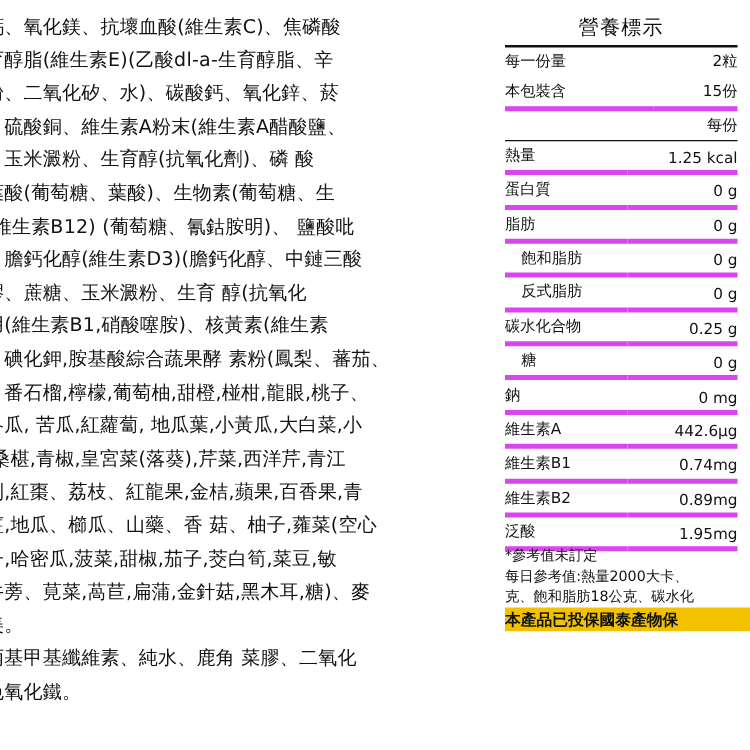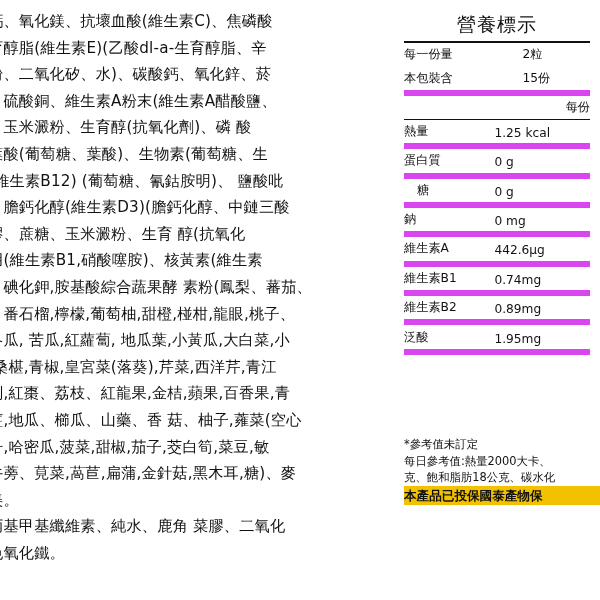--- a/index.html
+++ b/index.html
@@ -36,21 +36,21 @@
   }
   
   .panel {
     position: absolute;
     left: 404px;
     top: 12px;
     width: 186px;
   }
   .panel-title {
     text-align: center;
-    font-size: 19px;
+    font-size: 16px;
     color: #111;
     letter-spacing: 1px;
     padding-bottom: 3px;
     font-family: "DejaVu Sans", "Liberation Sans", sans-serif;
   }
   .rule-thick {
     border-top: 2.5px solid #111;
   }
   .rule-med {
     border-top: 1.6px solid #111;
@@ -60,24 +60,24 @@
     border-collapse: collapse;
     font-size: 12.2px;
     color: #111;
     font-family: "DejaVu Sans", "Liberation Sans", sans-serif;
   }
   table.nutri td {
     padding: 3.2px 0 3.2px 0;
     vertical-align: bottom;
   }
   table.nutri td.val {
-    text-align: left;
+    text-align: right;
   }
   table.nutri tr.line td {
-    border-bottom: 6px solid #d946ef;
+    border-bottom: 4px solid #d946ef;
   }
   .serving td { font-size: 12.2px; margin-top: 48px; }
   .perserve {
     text-align: right;
     font-size: 12.2px;
     padding: 3px 0 3px 0;
     color: #111;
     font-family: Liberation Sans, sans-serif;
   }
   .indent1 { padding-left: 13px !important; }
@@ -160,20 +160,36 @@
       <tbody id="nutrient-rows">
           <tr class="line">
             <td class="bold">熱量</td>
             <td class="val">1.25 kcal</td>
           </tr>
           <tr class="line">
             <td>蛋白質</td>
             <td class="val">0 g</td>
           </tr>
           <tr class="line">
+            <td>脂肪</td>
+            <td class="val">0 g</td>
+          </tr>
+          <tr class="line">
+            <td class="indent1">飽和脂肪</td>
+            <td class="val">0 g</td>
+          </tr>
+          <tr class="line">
+            <td class="indent1">反式脂肪</td>
+            <td class="val">0 g</td>
+          </tr>
+          <tr class="line">
+            <td>碳水化合物</td>
+            <td class="val">0.25 g</td>
+          </tr>
+          <tr class="line">
             <td class="indent1">糖</td>
             <td class="val">0 g</td>
           </tr>
           <tr class="line">
             <td>鈉</td>
             <td class="val">0 mg</td>
           </tr>
           <tr class="line">
             <td>維生素A</td>
             <td class="val">442.6µg</td>

